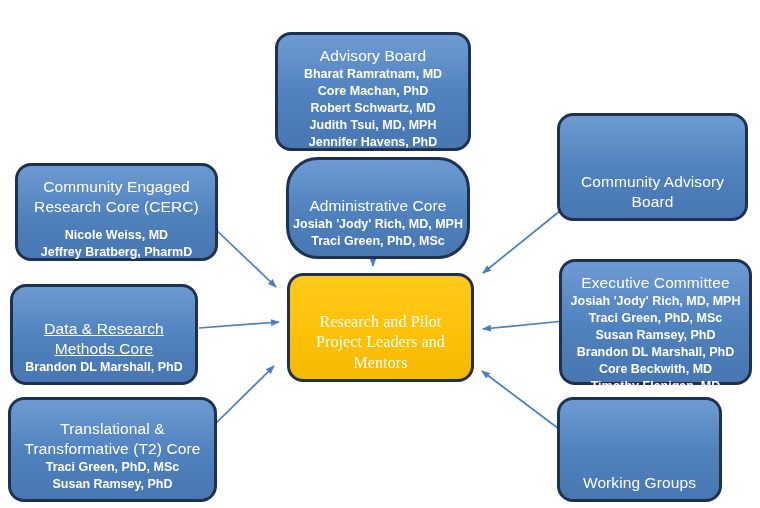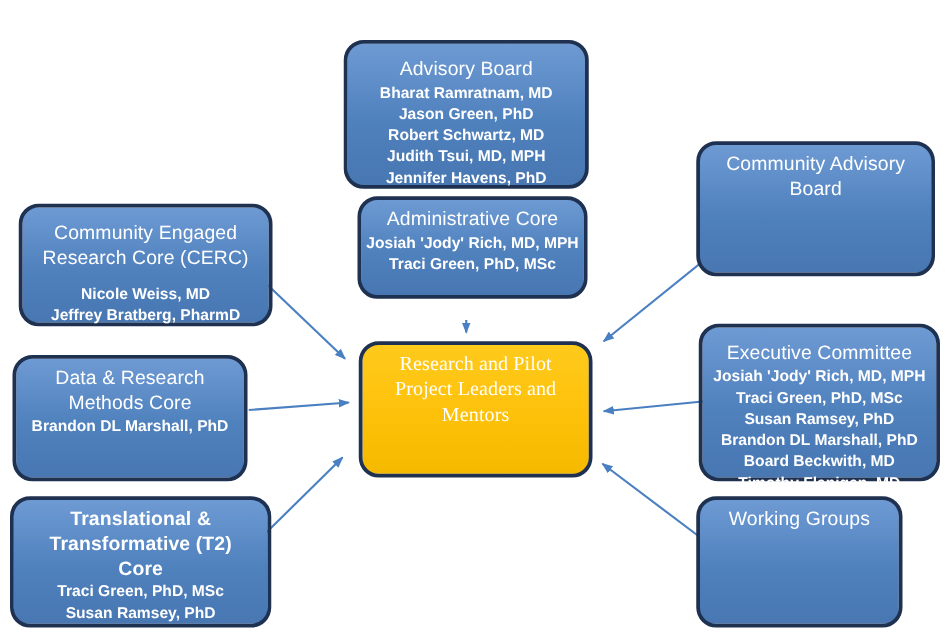--- a/index.html
+++ b/index.html
@@ -25,21 +25,21 @@
   .box {
     position: absolute;
     box-sizing: border-box;
     border: 3px solid var(--box-border, #1f3150);
     border-radius: 16px;
     background: linear-gradient(180deg, #6e9ad3 0%, var(--box-fill, #4f81bd) 55%, #4877b2 100%);
     color: #ffffff;
     display: flex;
     flex-direction: column;
     align-items: center;
-    justify-content: flex-start;
+    justify-content: flex-end;
     text-align: center;
     padding: 6px 8px;
   }
   .box.center-box {
     background: linear-gradient(180deg, #ffca1c 0%, var(--center-fill, #fdc008) 60%, #f5b900 100%);
   }
   .box.top-align { justify-content: flex-start; padding-top: 11px; margin-top: 24px; }
   .box-title {
     font-size: 15.5px;
     line-height: 1.28;
@@ -51,22 +51,22 @@
     max-width: 152px;
   }
   .members {
     font-size: 12.5px;
     line-height: 1.36;
     font-weight: 700;
   }
   .members.gap-above { margin-top: 10px; }
   .member { white-space: nowrap; }
   .tw-cab   { max-width: 162px; }
-  .tw-data  { max-width: 142px; }
-  .tw-t2    { max-width: 180px; font-weight: bold; }
+  .tw-data  { max-width: 142px; text-decoration: underline; }
+  .tw-t2    { max-width: 180px; }
   .tw-cerc  { max-width: 185px; }
 </style>
 </head>
 <body>
 
 <div class="diagram">
 
   <svg class="arrows" viewBox="0 0 760 508" xmlns="http://www.w3.org/2000/svg">
     <defs>
       <marker id="ah" markerWidth="9" markerHeight="7" refX="8" refY="3.5" orient="auto" markerUnits="userSpaceOnUse">
@@ -80,37 +80,37 @@
     <line class="arrow-line" x1="208" y1="431" x2="274" y2="366" marker-end="url(#ah)" stroke="#4a7fc1" stroke-width="1.7"></line>
     <line class="arrow-line" x1="571" y1="202" x2="483" y2="273" marker-end="url(#ah)" stroke="#4a7fc1" stroke-width="1.7"></line>
     <line class="arrow-line" x1="564" y1="321" x2="483" y2="329" marker-end="url(#ah)" stroke="#4a7fc1" stroke-width="1.7"></line>
     <line class="arrow-line" x1="559" y1="429" x2="482" y2="371" marker-end="url(#ah)" stroke="#4a7fc1" stroke-width="1.7"></line>
   </svg>
 
   <div class="box top-align" style="left:275px; top:8px; width:196px; height:119px;">
     <div class="box-title">Advisory Board</div>
     <div class="members">
         <div class="member">Bharat Ramratnam, MD</div>
-        <div class="member">Jason Green, PhD</div>
+        <div class="member">Core Machan, PhD</div>
         <div class="member">Robert Schwartz, MD</div>
         <div class="member">Judith Tsui, MD, MPH</div>
         <div class="member">Jennifer Havens, PhD</div>
       </div>
   </div>
 
   <div class="box top-align" style="left:15px; top:139px; width:203px; height:98px;">
     <div class="box-title tw-cerc">Community Engaged Research Core (CERC)</div>
     <div class="members gap-above">
         <div class="member">Nicole Weiss, MD</div>
         <div class="member">Jeffrey Bratberg, PharmD</div>
         <div class="member">Michelle McKenzie, MPH</div>
       </div>
   </div>
 
-  <div class="box" style="left:286px; top:157px; width:184px; height:82px;">
+  <div class="box" style="left:286px; top:157px; width:184px; height:102px;border-radius:32px;">
     <div class="box-title">Administrative Core</div>
     <div class="members">
         <div class="member">Josiah 'Jody' Rich, MD, MPH</div>
         <div class="member">Traci Green, PhD, MSc</div>
       </div>
   </div>
 
   <div class="box" style="left:557px; top:113px; width:191px; height:108px;">
     <div class="box-title tw-cab">Community Advisory Board</div>
   </div>
@@ -122,21 +122,21 @@
       </div>
   </div>
 
   <div class="box top-align" style="left:559px; top:235px; width:193px; height:126px;">
     <div class="box-title">Executive Committee</div>
     <div class="members">
         <div class="member">Josiah 'Jody' Rich, MD, MPH</div>
         <div class="member">Traci Green, PhD, MSc</div>
         <div class="member">Susan Ramsey, PhD</div>
         <div class="member">Brandon DL Marshall, PhD</div>
-        <div class="member">Board Beckwith, MD</div>
+        <div class="member">Core Beckwith, MD</div>
         <div class="member">Timothy Flanigan, MD</div>
       </div>
   </div>
 
   <div class="box" style="left:8px; top:397px; width:209px; height:105px;">
     <div class="box-title tw-t2">Translational &amp; Transformative (T2) Core</div>
     <div class="members">
         <div class="member">Traci Green, PhD, MSc</div>
         <div class="member">Susan Ramsey, PhD</div>
       </div>

